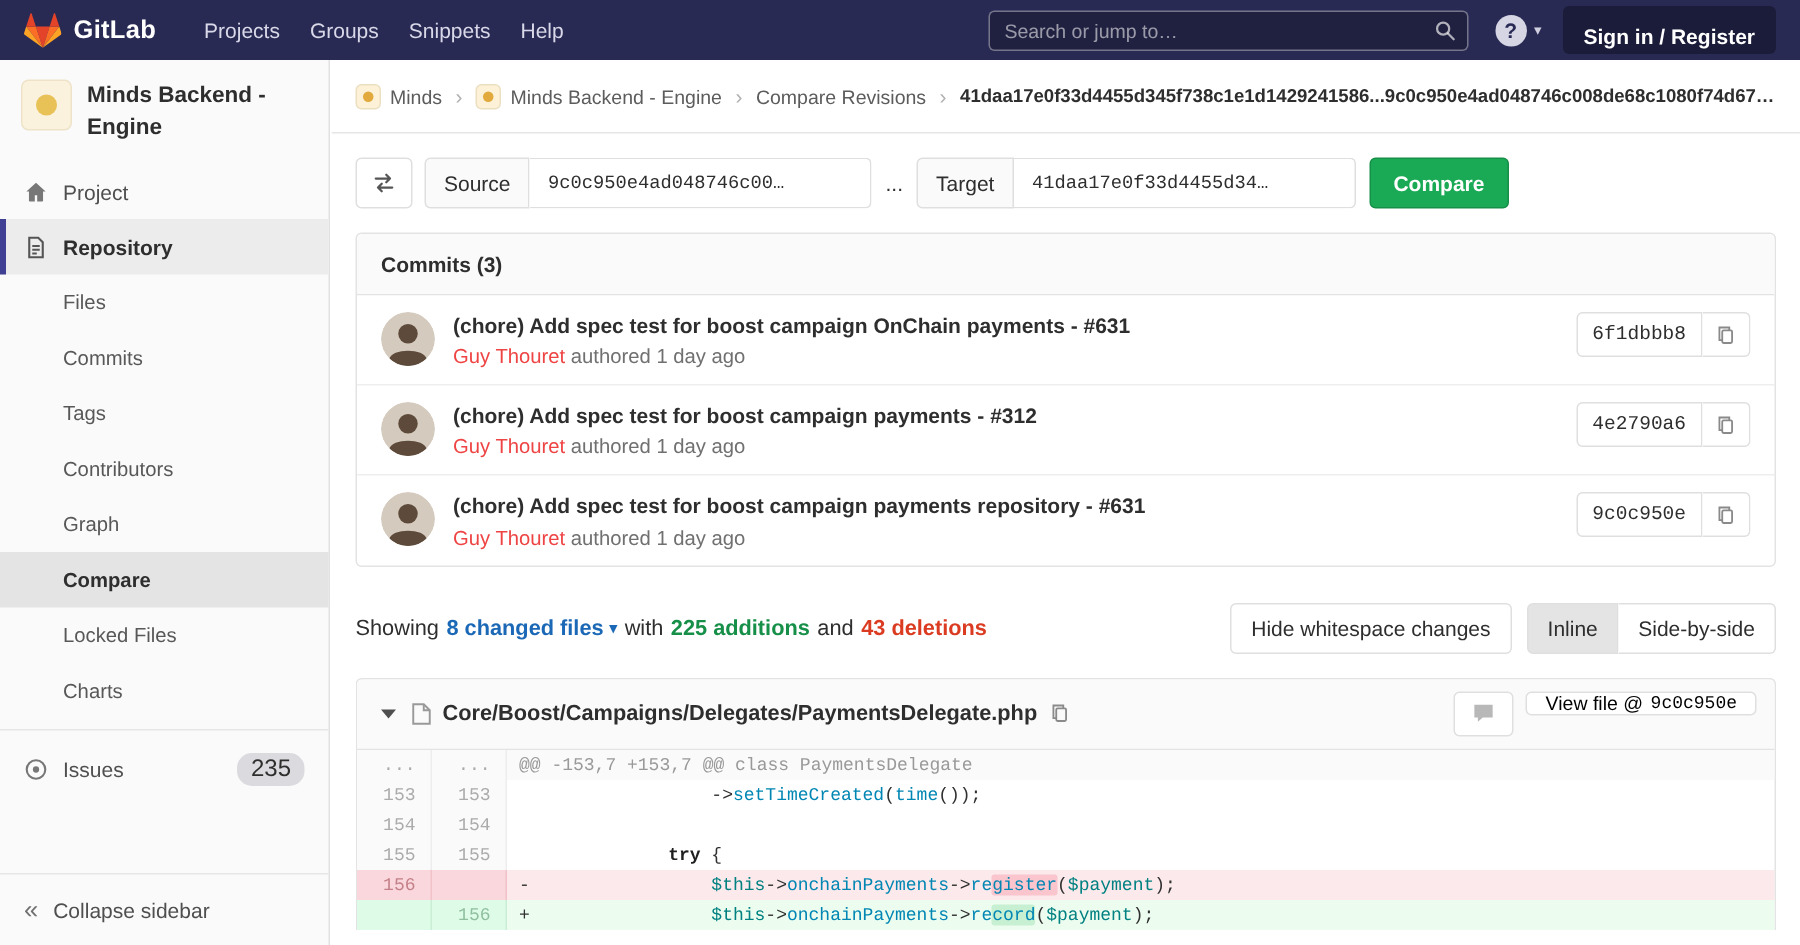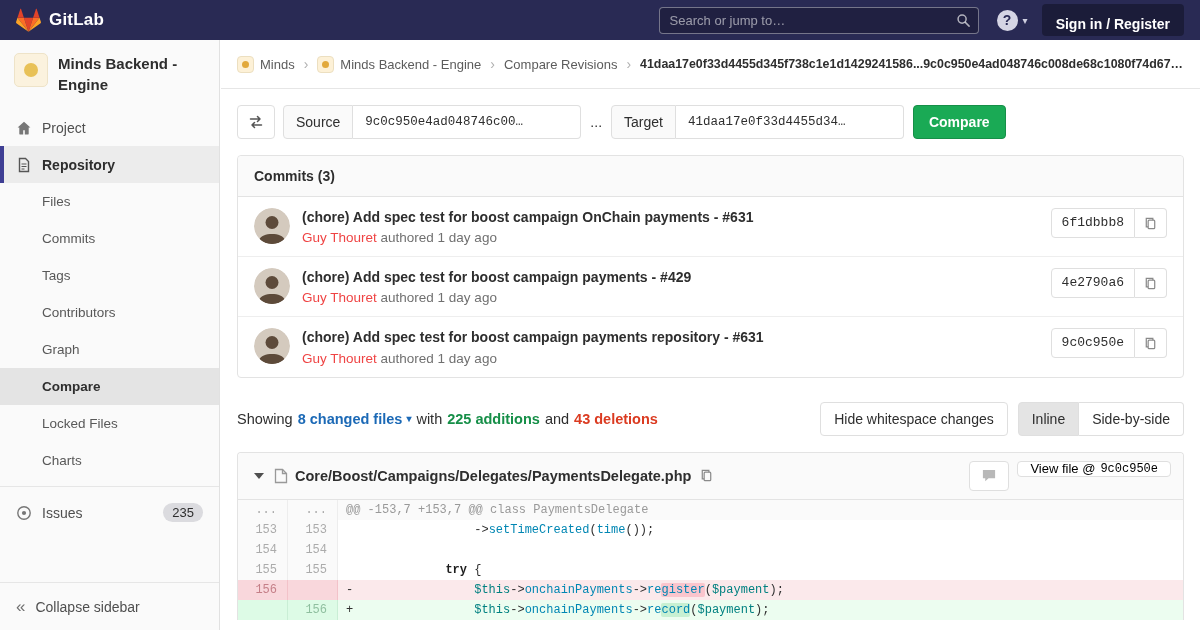--- a/index.html
+++ b/index.html
@@ -30,21 +30,21 @@
   .project-avatar { width:34px; height:34px; border-radius:5px; background:#fbf2de; border:1px solid #eee3c8; position:relative; flex-shrink:0; }
   .project-avatar::after { content:""; position:absolute; left:9px; top:9px; width:14px; height:14px; border-radius:50%; background:#e8c157; }
   .project-name { font-weight:600; font-size:15px; line-height:1.38; padding-top:1px; }
   .side-nav { margin-top:6px; }
   .side-item { display:flex; align-items:center; gap:10px; height:37px; padding:0 16px; color:#4f4f4f; cursor:pointer; }
   .side-item svg { flex-shrink:0; }
   .side-item.section-active { background:#ececec; color:#2e2e2e; font-weight:700; border-left:4px solid #3f3f94; padding-left:12px; }
   .side-sub { height:37px; display:flex; align-items:center; padding-left:42px; color:#585858; font-size:13.5px; cursor:pointer; }
   .side-sub.sub-active { background:#e4e4e4; color:#2e2e2e; font-weight:700; }
   .side-divider { border-top:1px solid #e6e6e6; margin:7px 0; }
-  .issues-badge { margin-left:auto; background:#dbdbdf; color:#2e2e2e; border-radius:10px; font-size:13px; padding:2px 9px; }
+  .issues-badge { margin-left:auto; background:#dbdbdf; color:#2e2e2e; border-radius:10px; font-size:16px; padding:2px 9px; }
   .side-spacer { flex:1; }
   .collapse-bar { border-top:1px solid #e6e6e6; height:48px; display:flex; align-items:center; gap:10px; padding:0 16px; color:#4f4f4f; cursor:pointer; }
   .collapse-glyph { font-size:17px; color:#707070; line-height:1; }
 
   
   .main { position:absolute; top:40px; left:221px; width:979px; height:590px; background:#fff; overflow:hidden; }
   .breadcrumbs { height:49px; border-bottom:1px solid #e6e6e6; display:flex; align-items:center; padding:10px 16px; font-size:13px; color:#5c5c5c; white-space:nowrap; overflow:hidden; }
   .bc-item { display:flex; align-items:center; gap:6px; cursor:pointer; }
   .bc-avatar { width:17px; height:17px; border-radius:4px; background:#fdf1d7; border:1px solid #ecdfc0; position:relative; display:inline-block; flex-shrink:0; }
   .bc-avatar::after { content:""; position:absolute; left:4px; top:4px; width:7px; height:7px; border-radius:50%; background:#e2a93c; }
@@ -127,20 +127,26 @@
       <path fill="#e24329" d="m18 34.3 6.6-20.3H11.4z"></path>
       <path fill="#fc6d26" d="m18 34.3-6.6-20.3H2.1z"></path>
       <path fill="#fca326" d="M2.1 14 .1 20.2c-.2.6 0 1.2.5 1.6L18 34.3z"></path>
       <path fill="#e24329" d="M2.1 14h9.3L7.4 1.7c-.2-.6-1.1-.6-1.3 0z"></path>
       <path fill="#fc6d26" d="m18 34.3 6.6-20.3h9.3z"></path>
       <path fill="#fca326" d="m33.9 14 2 6.2c.2.6 0 1.2-.5 1.6L18 34.3z"></path>
       <path fill="#e24329" d="M33.9 14h-9.3l4-12.3c.2-.6 1.1-.6 1.3 0z"></path>
     </svg>
     <span class="logo-text">GitLab</span>
   </a>
+  <nav class="nav-menu" id="nav-menu">
+      <a class="nav-link">Projects</a>
+      <a class="nav-link">Groups</a>
+      <a class="nav-link">Snippets</a>
+      <a class="nav-link">Help</a>
+    </nav>
   <div class="search-box">
     <input placeholder="Search or jump to…" style="">
     <span class="search-icon">
       <svg width="15" height="15" viewBox="0 0 16 16">
           <circle cx="6.5" cy="6.5" r="4.3" fill="none" stroke="rgba(255,255,255,.65)" stroke-width="1.6"></circle>
           <path d="m10 10 4 4" stroke="rgba(255,255,255,.65)" stroke-width="1.6" stroke-linecap="round"></path>
         </svg>
     </span>
   </div>
   <div class="help-menu">
@@ -260,21 +266,21 @@
               </button>
             </div>
           </div>
           <div class="commit-row">
             <span class="commit-avatar"><svg viewBox="0 0 36 36" width="36" height="36">
                 <circle cx="18" cy="18" r="18" fill="#d4cabe"></circle>
                 <circle cx="18" cy="14.5" r="6.5" fill="#5d4a3a"></circle>
                 <path d="M5.5 31.5c1.5-7.5 23.5-7.5 25 0A17.9 17.9 0 0 1 18 36a17.9 17.9 0 0 1-12.5-4.5z" fill="#5d4a3a"></path>
               </svg></span>
             <div class="commit-info">
-              <a class="commit-title">(chore) Add spec test for boost campaign payments - #429</a>
+              <a class="commit-title">(chore) Add spec test for boost campaign payments - #312</a>
               <div class="commit-meta"><a class="commit-author">Guy Thouret</a> authored 1 day ago</div>
             </div>
             <div class="sha-group">
               <span class="sha-box">4e2790a6</span>
               <button class="copy-btn">
                 <svg width="15" height="15" viewBox="0 0 16 16">
                   <rect x="5.5" y="4.5" width="7" height="9" rx="1" fill="none" stroke="#8a8a8a" stroke-width="1.3"></rect>
                   <path d="M10.5 4.5v-2h-7v9h2" fill="none" stroke="#8a8a8a" stroke-width="1.3"></path>
                 </svg>
               </button>

